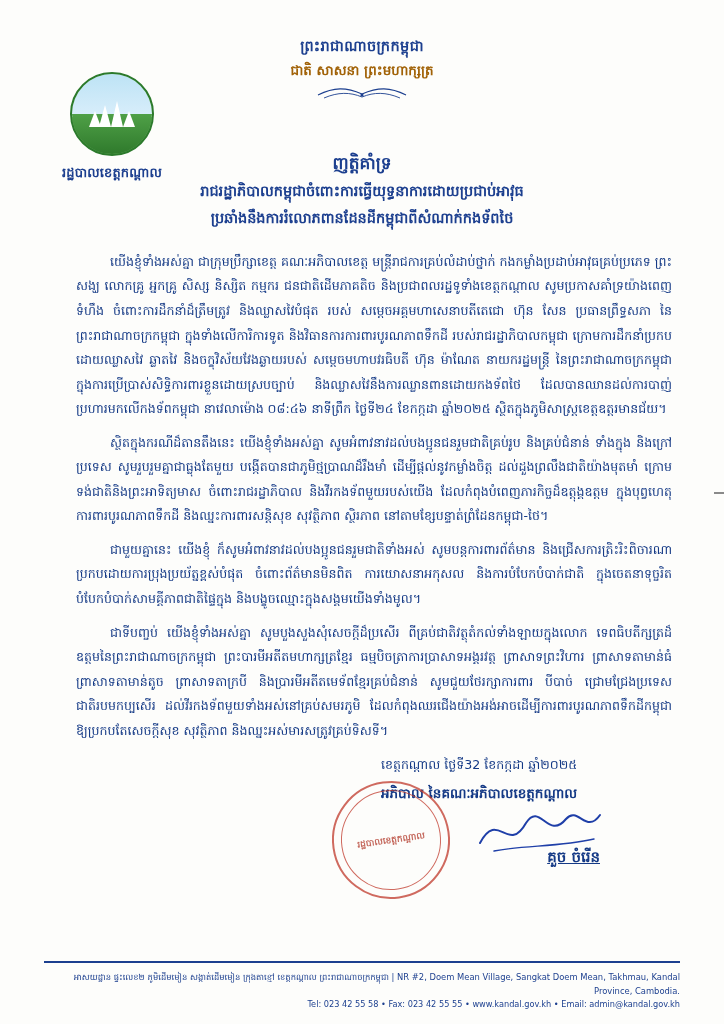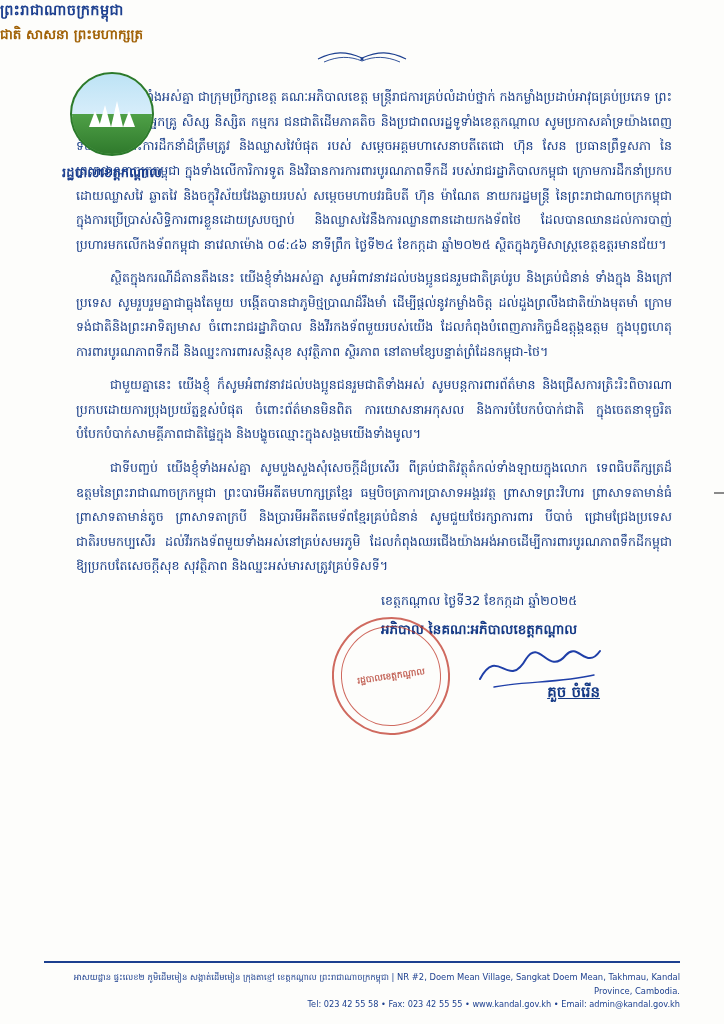--- a/index.html
+++ b/index.html
@@ -18,21 +18,22 @@
   .page {
     width: 724px;
     height: 1024px;
     position: relative;
     background: #fdfdfb;
     padding: 0;
   }
   
   .header {
     position: relative;
-    text-align: left;
+    padding-top: 36px;
+    text-align: center;
   }
   .kingdom-line1 {
     font-size: 14.5px;
     color: #1c3f8f;
     font-weight: bold;
     letter-spacing: 0.4px;
     line-height: 1.5;
   }
   .kingdom-line2 {
     font-size: 13.5px;
@@ -247,20 +248,25 @@
       <div class="temple">
         <span class="tower t1"></span>
         <span class="tower t2"></span>
         <span class="tower t3"></span>
         <span class="tower t4"></span>
       </div>
     </div>
     <div class="emblem-label">រដ្ឋបាលខេត្តកណ្ដាល</div>
   </div>
 
+  <div class="title-block">
+    <div class="doc-title">ញត្តិគាំទ្រ</div>
+    <div class="doc-subtitle">រាជរដ្ឋាភិបាលកម្ពុជាចំពោះការធ្វើយុទ្ធនាការដោយប្រជាប់អាវុធ</div>
+    <div class="doc-subtitle">ប្រឆាំងនឹងការរំលោភពានដែនដីកម្ពុជាពីសំណាក់កងទ័ពថៃ</div>
+  </div>
 
   <div class="body-text">
     <p>យើងខ្ញុំទាំងអស់គ្នា ជាក្រុមប្រឹក្សាខេត្ត គណៈអភិបាលខេត្ត មន្ត្រីរាជការគ្រប់លំដាប់ថ្នាក់ កងកម្លាំងប្រដាប់អាវុធគ្រប់ប្រភេទ ព្រះសង្ឃ លោកគ្រូ អ្នកគ្រូ សិស្ស និស្សិត កម្មករ ជនជាតិដើមភាគតិច និងប្រជាពលរដ្ឋទូទាំងខេត្តកណ្ដាល សូមប្រកាសគាំទ្រយ៉ាងពេញទំហឹង ចំពោះការដឹកនាំដ៏ត្រឹមត្រូវ និងឈ្លាសវៃបំផុត របស់ សម្ដេចអគ្គមហាសេនាបតីតេជោ ហ៊ុន សែន ប្រធានព្រឹទ្ធសភា នៃព្រះរាជាណាចក្រកម្ពុជា ក្នុងទាំងលើការិការទូត និងវិធានការការពារបូរណភាពទឹកដី របស់រាជរដ្ឋាភិបាលកម្ពុជា ក្រោមការដឹកនាំប្រកបដោយឈ្លាសវៃ ឆ្លាតវៃ និងចក្ខុវិស័យវែងឆ្ងាយរបស់ សម្ដេចមហាបវរធិបតី ហ៊ុន ម៉ាណែត នាយករដ្ឋមន្ត្រី នៃព្រះរាជាណាចក្រកម្ពុជា ក្នុងការប្រើប្រាស់សិទ្ធិការពារខ្លួនដោយស្របច្បាប់ និងឈ្លាសវៃនឹងការឈ្លានពានដោយកងទ័ពថៃ ដែលបានឈានដល់ការបាញ់ប្រហារមកលើកងទ័ពកម្ពុជា នាវេលាម៉ោង ០៨:៤៦ នាទីព្រឹក ថ្ងៃទី២៤ ខែកក្កដា ឆ្នាំ២០២៥ ស្ថិតក្នុងភូមិសាស្ត្រខេត្តឧត្តរមានជ័យ។</p>
     <p>ស្ថិតក្នុងករណីដ៏តានតឹងនេះ យើងខ្ញុំទាំងអស់គ្នា សូមអំពាវនាវដល់បងប្អូនជនរួមជាតិគ្រប់រូប និងគ្រប់ជំនាន់ ទាំងក្នុង និងក្រៅប្រទេស សូមរួបរួមគ្នាជាធ្លុងតែមួយ បង្កើតបានជាភូមិថ្មប្រាណដ៏រឹងមាំ ដើម្បីផ្ដល់នូវកម្លាំងចិត្ត ដល់ដួងព្រលឹងជាតិយ៉ាងមុតមាំ ក្រោមទង់ជាតិនិងព្រះអាទិត្យមាស ចំពោះរាជរដ្ឋាភិបាល និងវីរកងទ័ពមួយរបស់យើង ដែលកំពុងបំពេញភារកិច្ចដ៏ឧត្ដុង្គឧត្តម ក្នុងបុព្វហេតុការពារបូរណភាពទឹកដី និងឈ្នះការពារសន្តិសុខ សុវត្ថិភាព ស្ថិរភាព នៅតាមខ្សែបន្ទាត់ព្រំដែនកម្ពុជា-ថៃ។</p>
     <p>ជាមួយគ្នានេះ យើងខ្ញុំ ក៏សូមអំពាវនាវដល់បងប្អូនជនរួមជាតិទាំងអស់ សូមបន្តការពារព័ត៌មាន និងជ្រើសការត្រិះរិះពិចារណាប្រកបដោយការប្រុងប្រយ័ត្នខ្ពស់បំផុត ចំពោះព័ត៌មានមិនពិត ការយោសនាអកុសល និងការបំបែកបំបាក់ជាតិ ក្នុងចេតនាទុច្ចរិត បំបែកបំបាក់សាមគ្គីភាពជាតិផ្ទៃក្នុង និងបង្ខូចឈ្មោះក្នុងសង្គមយើងទាំងមូល។</p>
     <p>ជាទីបញ្ចប់ យើងខ្ញុំទាំងអស់គ្នា សូមបួងសួងសុំសេចក្ដីដ៏ប្រសើរ ពីគ្រប់ជាតិវត្ថុតំកល់ទាំងឡាយក្នុងលោក ទេពធិបតីក្សត្រដ៏ឧត្ដមនៃព្រះរាជាណាចក្រកម្ពុជា ព្រះបារមីអតីតមហាក្សត្រខ្មែរ ធម្មបិចត្រាការប្រាសាទអង្គរវត្ត ព្រាសាទព្រះវិហារ ព្រាសាទតាមាន់ធំ ព្រាសាទតាមាន់តូច ព្រាសាទតាក្របី និងប្រារមីអតីតមេទ័ពខ្មែរគ្រប់ជំនាន់ សូមជួយថែរក្សាការពារ បីបាច់ ជ្រោមជ្រែងប្រទេសជាតិរបមកប្បសើរ ដល់វីរកងទ័ពមួយទាំងអស់នៅគ្រប់សមរភូមិ ដែលកំពុងឈរជើងយ៉ាងអង់អាចដើម្បីការពារបូរណភាពទឹកដីកម្ពុជា ឱ្យប្រកបតែសេចក្ដីសុខ សុវត្ថិភាព និងឈ្នះអស់មារសត្រូវគ្រប់ទិសទី។</p>
   </div>
 
   <div class="sig">
     <div class="sig-inner">

